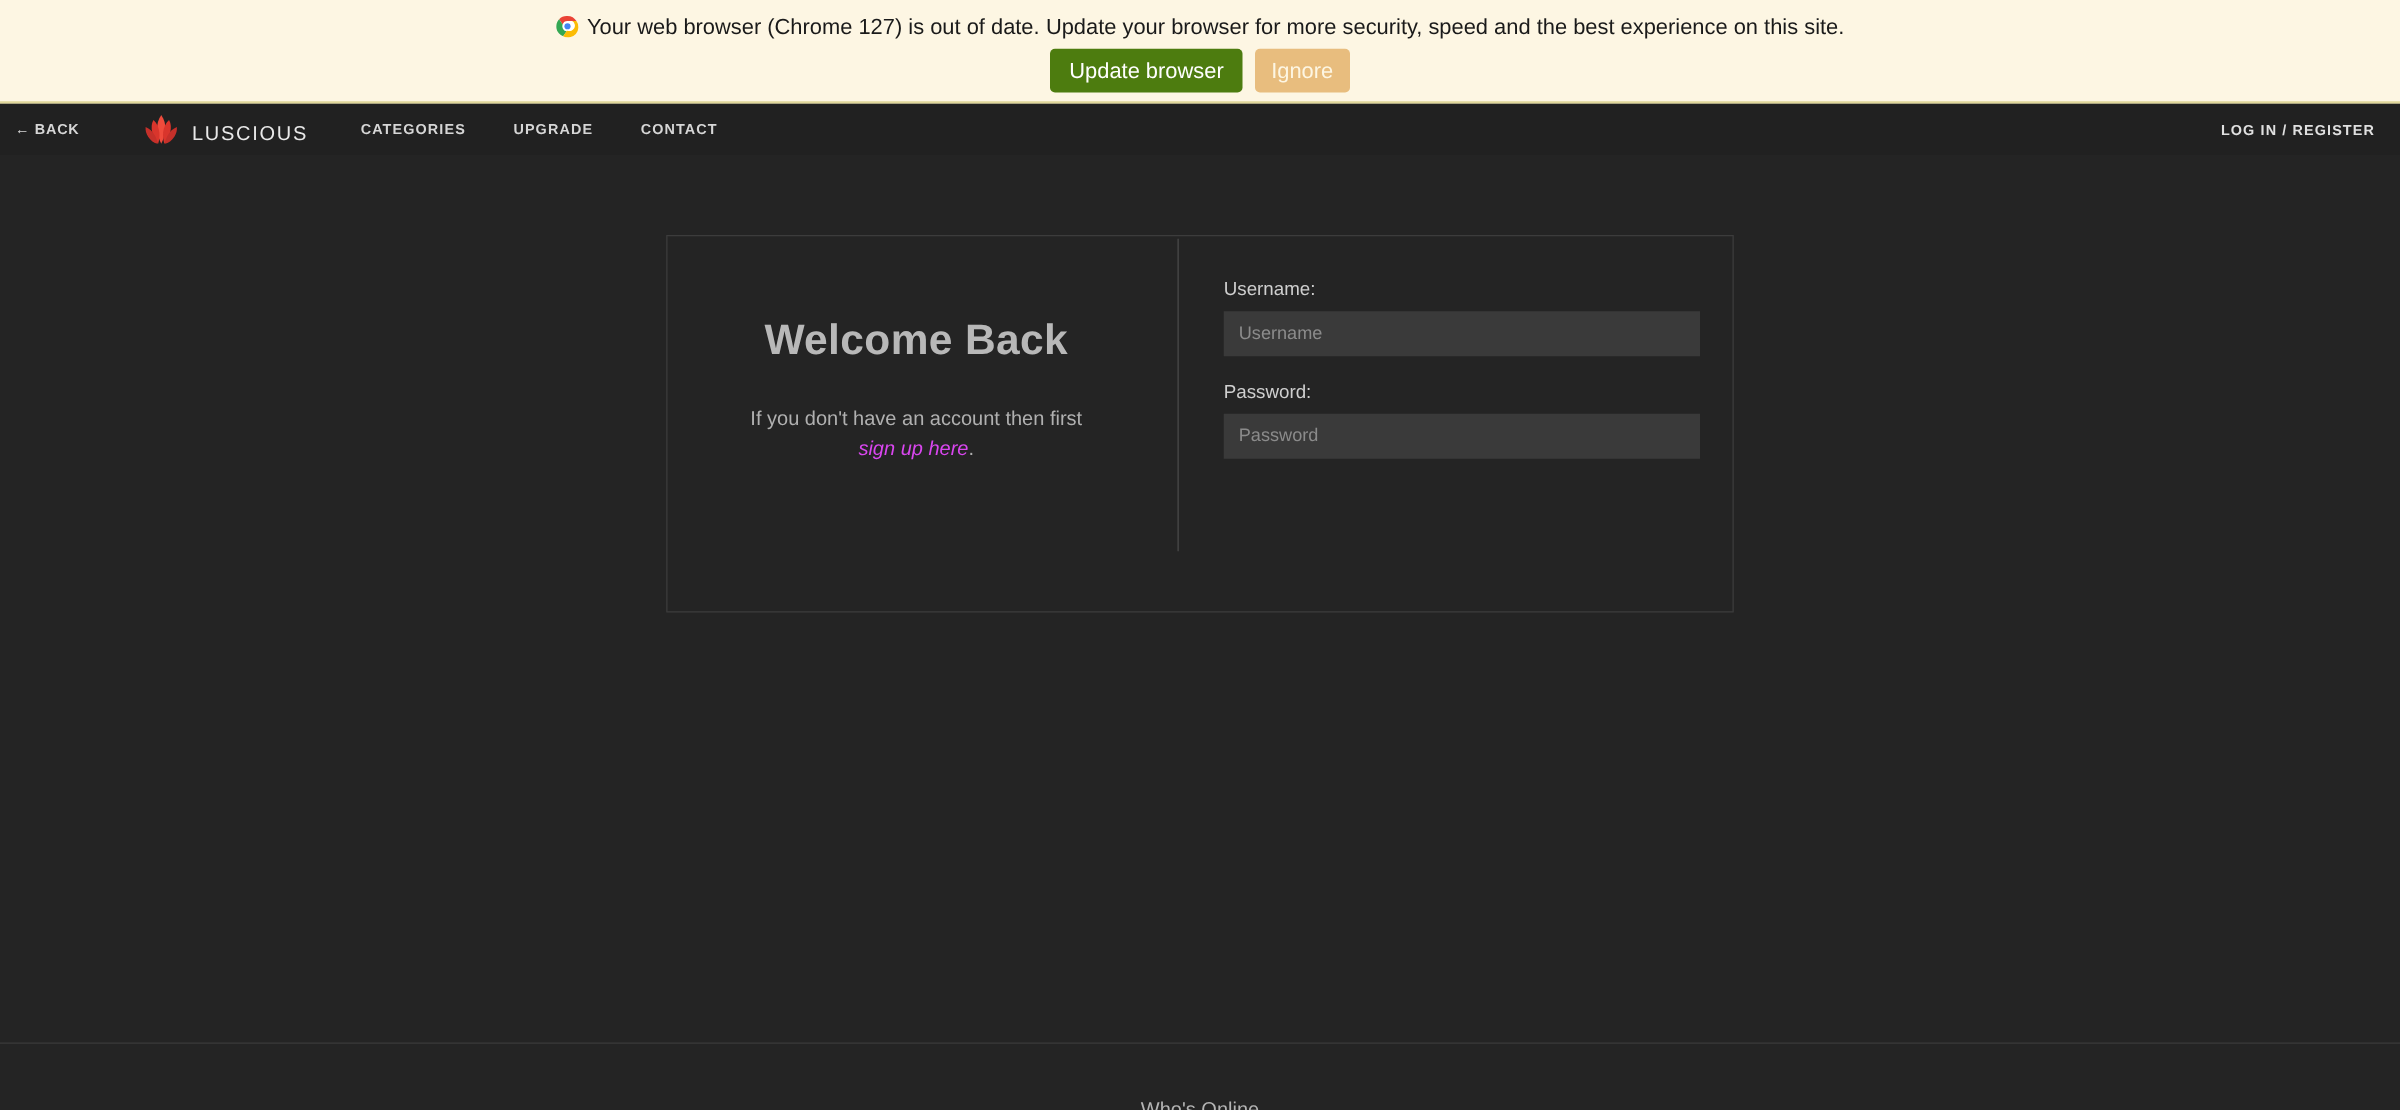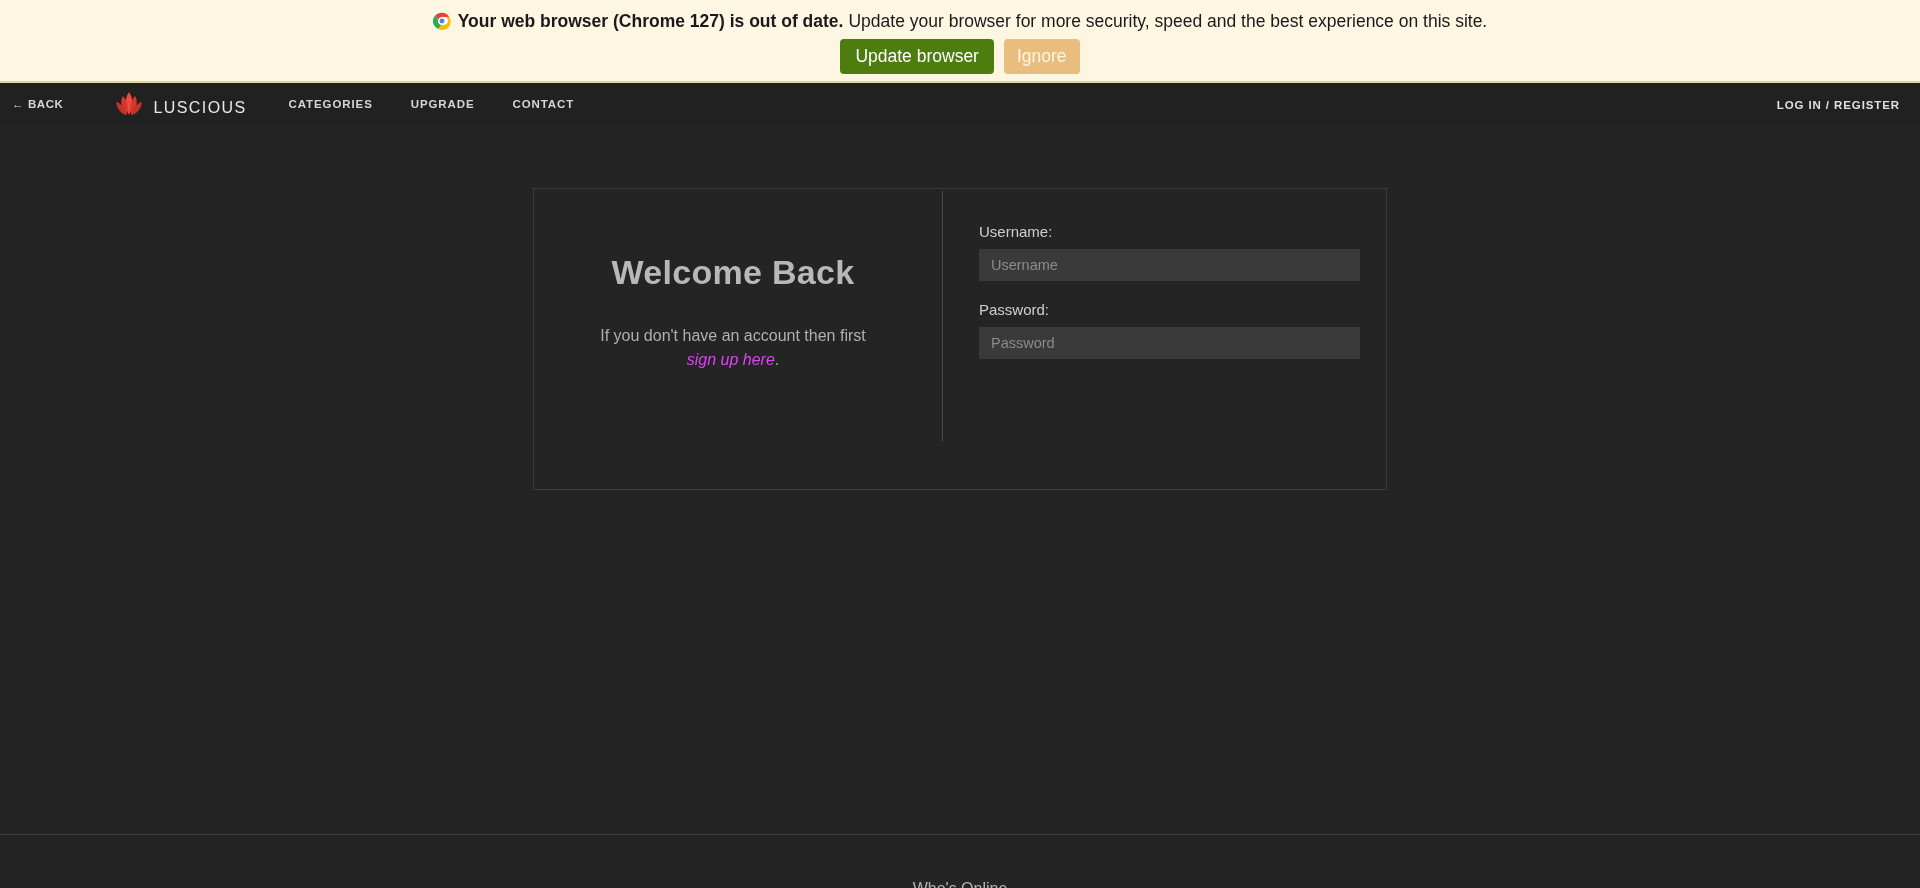--- a/index.html
+++ b/index.html
@@ -27,21 +27,21 @@
     color: #1a1a1a;
     line-height: 22px;
     white-space: nowrap;
   }
   .chrome-icon {
     display: inline-block;
     width: 18px; height: 18px;
     vertical-align: -3px;
     margin-right: 7px;
   }
-  .banner-bold { font-weight: bold; }
+  .banner-bold { font-weight: normal; }
   .banner-normal { font-weight: normal; }
   .banner-buttons {
     margin-top: 7px;
     display: flex;
     justify-content: center;
     align-items: flex-start;
     gap: 10px;
   }
   .btn-update {
     background: #4d7c0f;
@@ -176,28 +176,28 @@
   }
   .field-label {
     color: #cfcfcf;
     font-size: 15px;
     line-height: 18px;
     margin-bottom: 8px;
   }
   .field-input {
     display: block;
     width: 381px;
-    height: 20px;
+    height: 36px;
     background: #3a3a3a;
     border: none;
     outline: none;
     color: #f9a8d4;
     font-size: 14.5px;
     font-family: "Liberation Sans", sans-serif;
-    padding: 16px 12px;
+    padding: 4px 12px;
   }
   .field-input::placeholder { color: #8b8b8b; }
   .field-group-2 { margin-top: 20px; }
 
   .actions-row {
     display: flex;
     align-items: center;
     margin-top: 27px;
     gap: 6px;
   }

